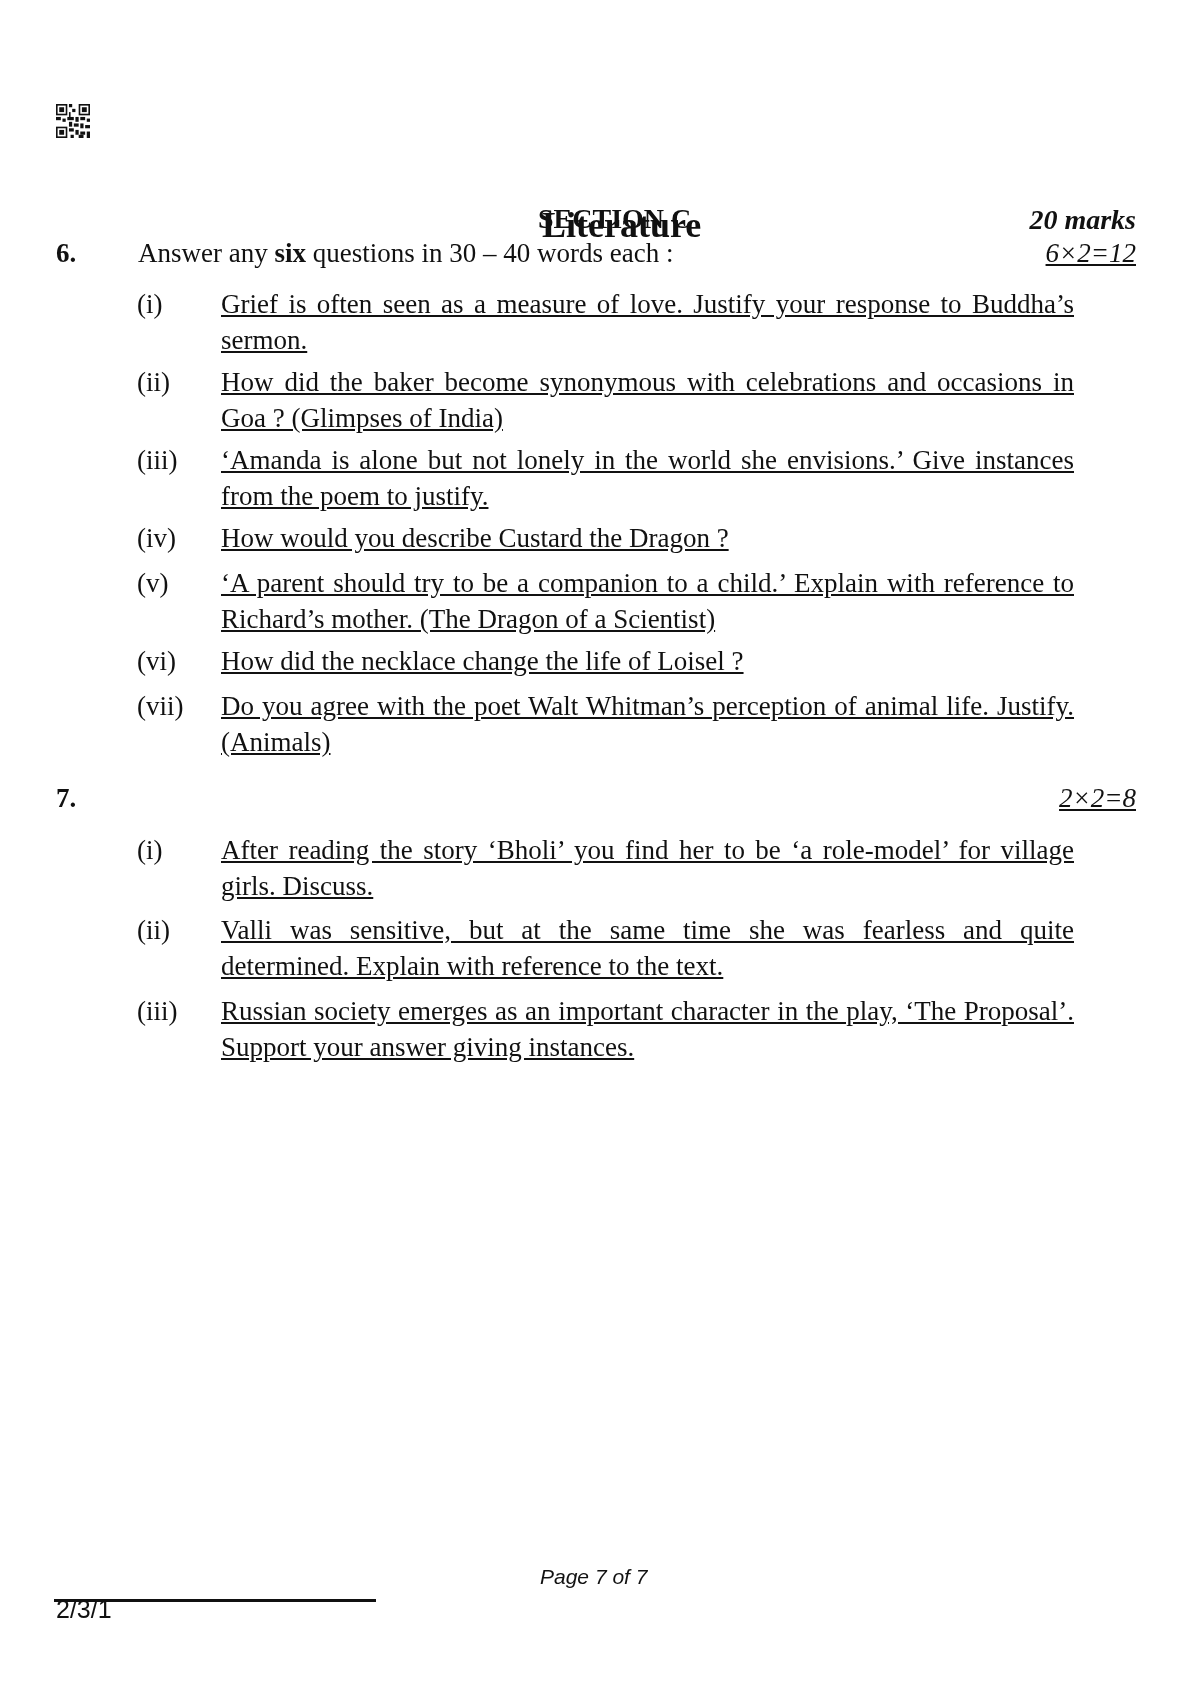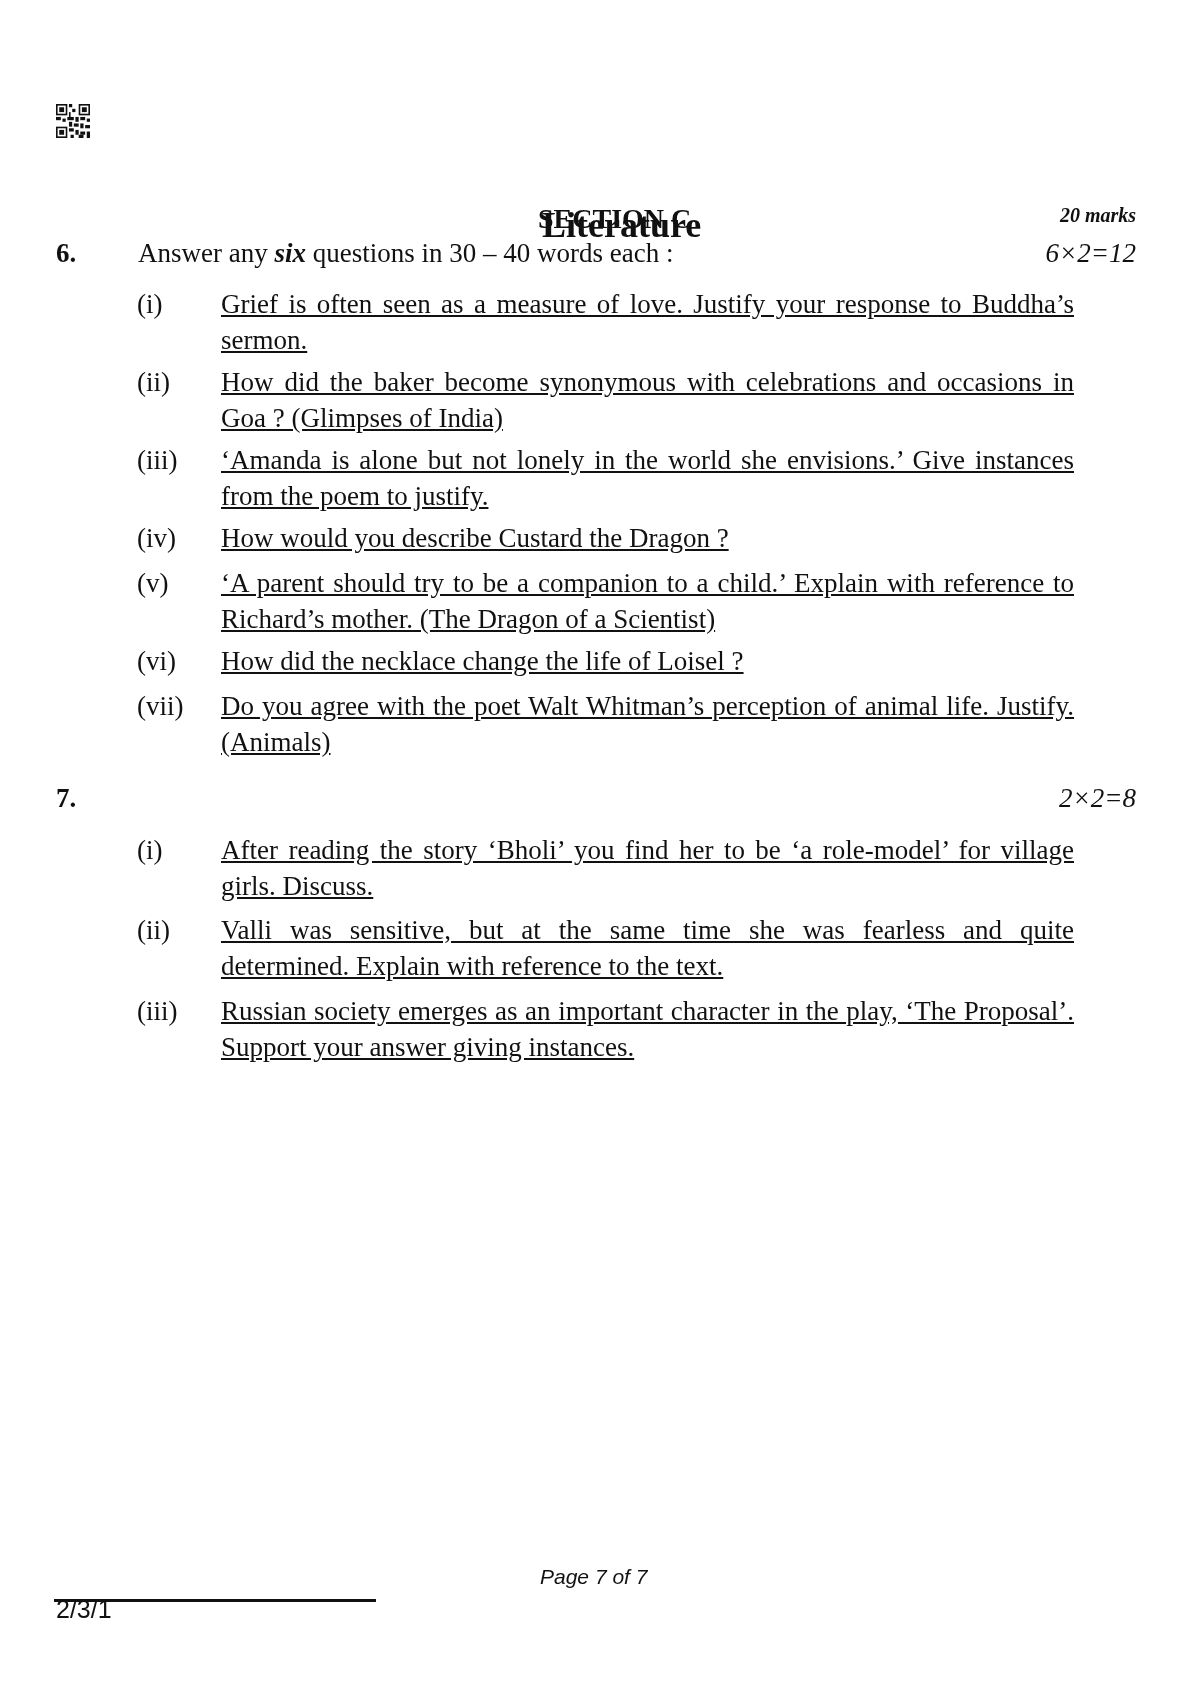--- a/index.html
+++ b/index.html
@@ -14,30 +14,30 @@
   .section-title {
     position: absolute; left: 538px; top: 163px;
     font-family: "Liberation Serif", serif; font-weight: bold; font-size: 28px; margin-top: 40px;
   }
   .section-sub {
     position: absolute; left: 542px; top: 204px;
     font-family: "Liberation Serif", serif; font-weight: bold; font-size: 36px;
   }
   .section-marks {
     position: absolute; right: 54px; top: 204px;
-    font-family: "Liberation Serif", serif; font-weight: bold; font-style: italic; font-size: 20px; text-align: center;
+    font-family: "Liberation Serif", serif; font-weight: bold; font-style: italic; font-size: 28px; text-align: center;
   }
   .q-row {
     position: absolute; left: 56px; right: 54px; height: 34px;
     font-family: "Liberation Serif", serif; font-size: 27px;
   }
   .q-num { position: absolute; left: 0; top: 0; font-weight: bold; }
   .q-text { position: absolute; left: 82px; top: 0; }
-  .q-text b { font-style: italic; }
-  .q-marks { position: absolute; right: 0; top: 0; font-style: italic; }
+  .q-text b { }
+  .q-marks { position: absolute; right: 0; top: 0; font-style: italic; text-decoration: underline; }
   .sub {
     position: absolute; left: 137px; width: 940px;
     font-family: "Liberation Serif", serif; font-size: 27px; line-height: 36px;
   }
   .sub-num { position: absolute; left: 0; top: 0; }
   .sub-text { position: absolute; left: 84px; width: 853px; top: 0; text-align: justify; text-align-last: left; text-decoration: underline; }
   .footer-code {
     position: absolute; left: 56px; top: 1565px;
     font-family: "Liberation Sans", sans-serif; font-size: 25px; margin-top: 30px;
   }

